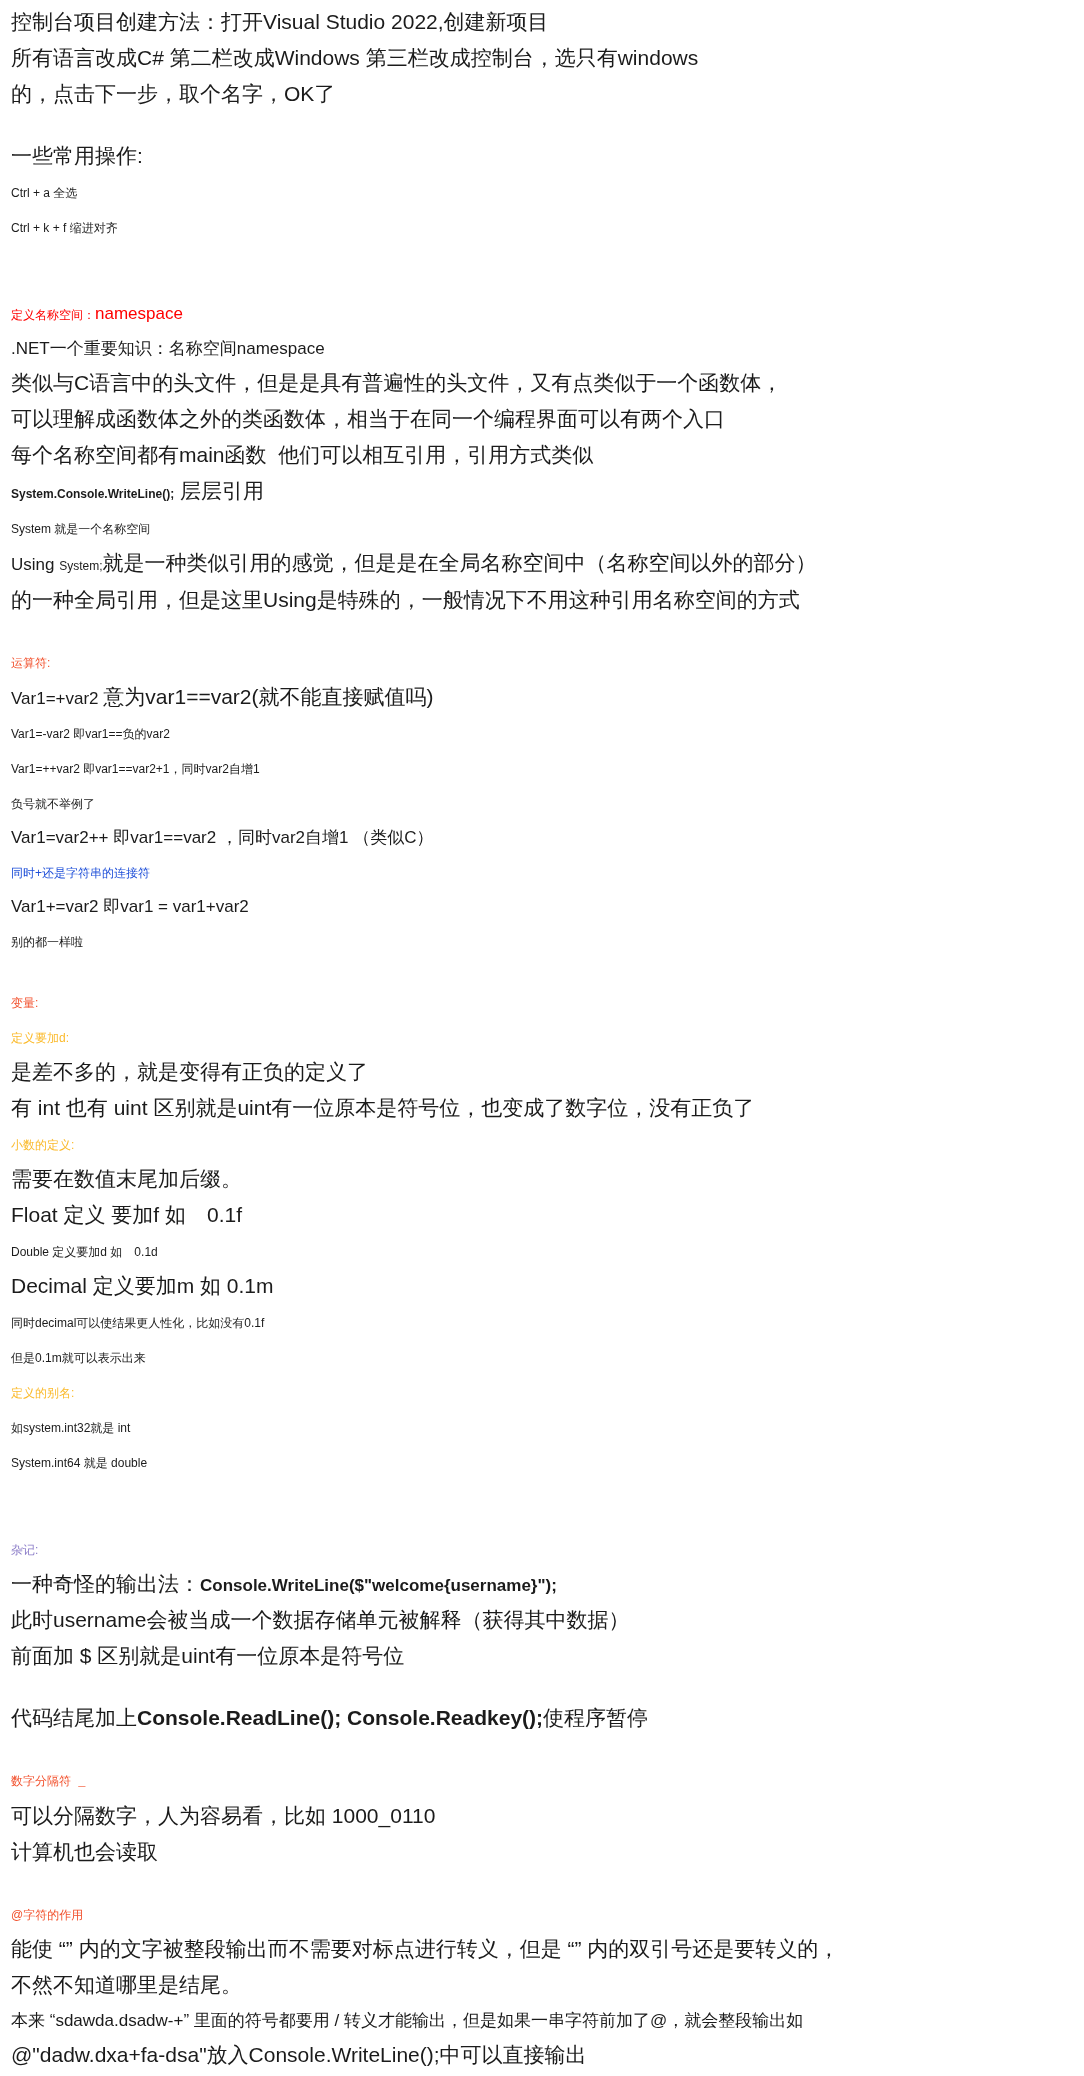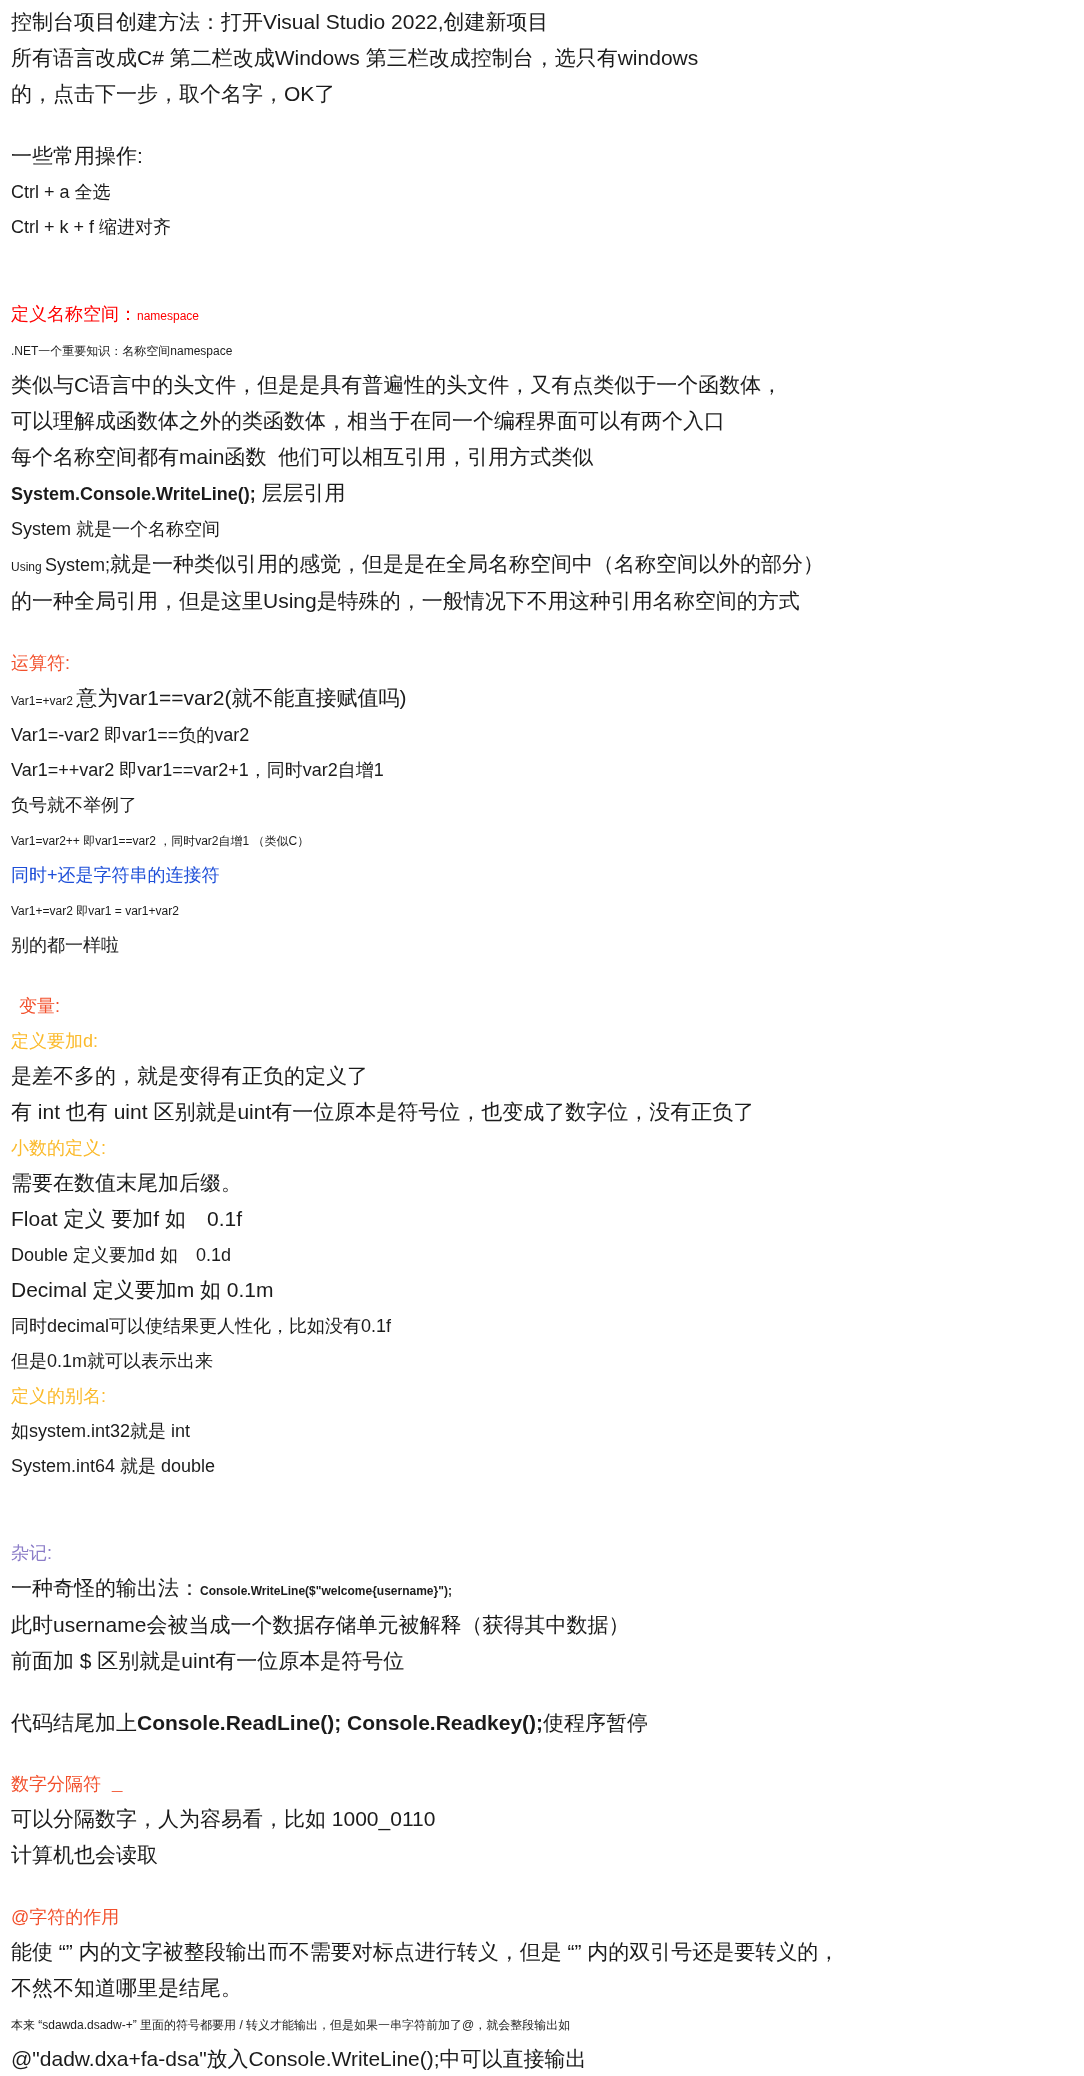--- a/index.html
+++ b/index.html
@@ -18,23 +18,23 @@
   }
   p.line {
     margin: 0;
     line-height: 34px;
     white-space: pre-wrap;
   }
   p.blank {
     height: 26px;
   }
   .run { vertical-align: baseline; }
-  .sz-sm { font-size: 12px; }
+  .sz-sm { font-size: 17px; }
   .sz-md { font-size: 21px; }
-  .sz-lg { font-size: 18px; }
+  .sz-lg { font-size: 12px; }
   .b { font-weight: bold; }
 </style>
 </head>
 <body>
 
 <div class="doc">
     <p class="line"><span class="run sz-md">控制台项目创建方法：打开Visual Studio 2022,创建新项目</span></p>
     <p class="line"><span class="run sz-md">所有语言改成C# 第二栏改成Windows 第三栏改成控制台，选只有windows</span></p>
     <p class="line"><span class="run sz-md">的，点击下一步，取个名字，OK了</span></p>
     <p class="line blank"></p>
@@ -56,21 +56,21 @@
     <p class="line"><span class="run sz-lg" style="color: rgb(242, 80, 44);">运算符:</span></p>
     <p class="line"><span class="run sz-sm">Var1=+var2 </span><span class="run sz-md">意为var1==var2(就不能直接赋值吗)</span></p>
     <p class="line"><span class="run sz-lg">Var1=-var2 即var1==负的var2</span></p>
     <p class="line"><span class="run sz-lg">Var1=++var2 即var1==var2+1，同时var2自增1</span></p>
     <p class="line"><span class="run sz-lg">负号就不举例了</span></p>
     <p class="line"><span class="run sz-sm">Var1=var2++ 即var1==var2 ，同时var2自增1 （类似C）</span></p>
     <p class="line"><span class="run sz-lg" style="color: #1d4ed8;">同时+还是字符串的连接符</span></p>
     <p class="line"><span class="run sz-sm">Var1+=var2 即var1 = var1+var2</span></p>
     <p class="line"><span class="run sz-lg">别的都一样啦</span></p>
     <p class="line blank"></p>
-    <p class="line"><span class="run sz-lg" style="color: rgb(242, 80, 44); margin-left: 8px;">变量:</span></p>
+    <p class="line"><span class="run sz-lg" style="color: rgb(242, 80, 44);">变量:</span></p>
     <p class="line"><span class="run sz-lg" style="color: rgb(251, 186, 43);">定义要加d:</span></p>
     <p class="line"><span class="run sz-md">是差不多的，就是变得有正负的定义了</span></p>
     <p class="line"><span class="run sz-md">有 int 也有 uint 区别就是uint有一位原本是符号位，也变成了数字位，没有正负了</span></p>
     <p class="line"><span class="run sz-lg" style="color: rgb(251, 186, 43);">小数的定义:</span></p>
     <p class="line"><span class="run sz-md">需要在数值末尾加后缀。</span></p>
     <p class="line"><span class="run sz-md">Float 定义 要加f 如　0.1f</span></p>
     <p class="line"><span class="run sz-lg">Double 定义要加d 如　0.1d</span></p>
     <p class="line"><span class="run sz-md">Decimal 定义要加m 如 0.1m</span></p>
     <p class="line"><span class="run sz-lg">同时decimal可以使结果更人性化，比如没有0.1f</span></p>
     <p class="line"><span class="run sz-lg">但是0.1m就可以表示出来</span></p>

